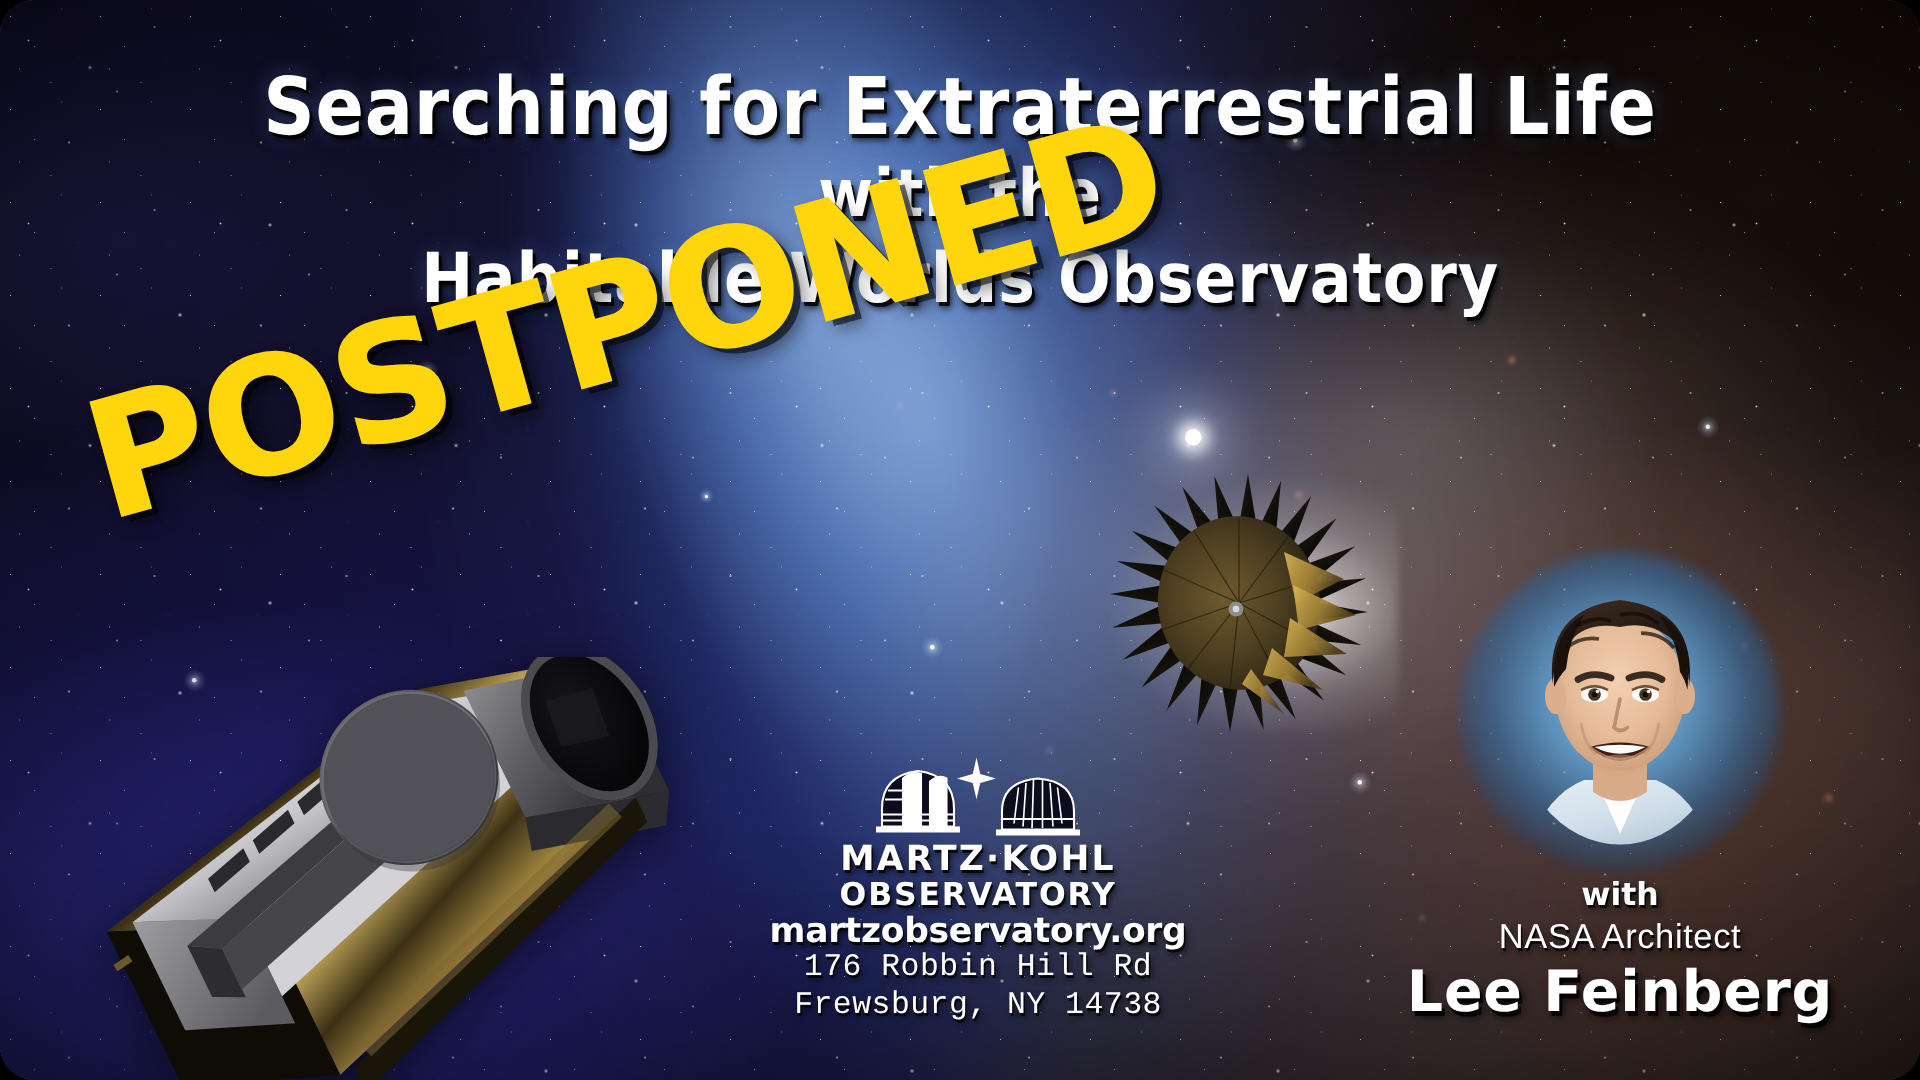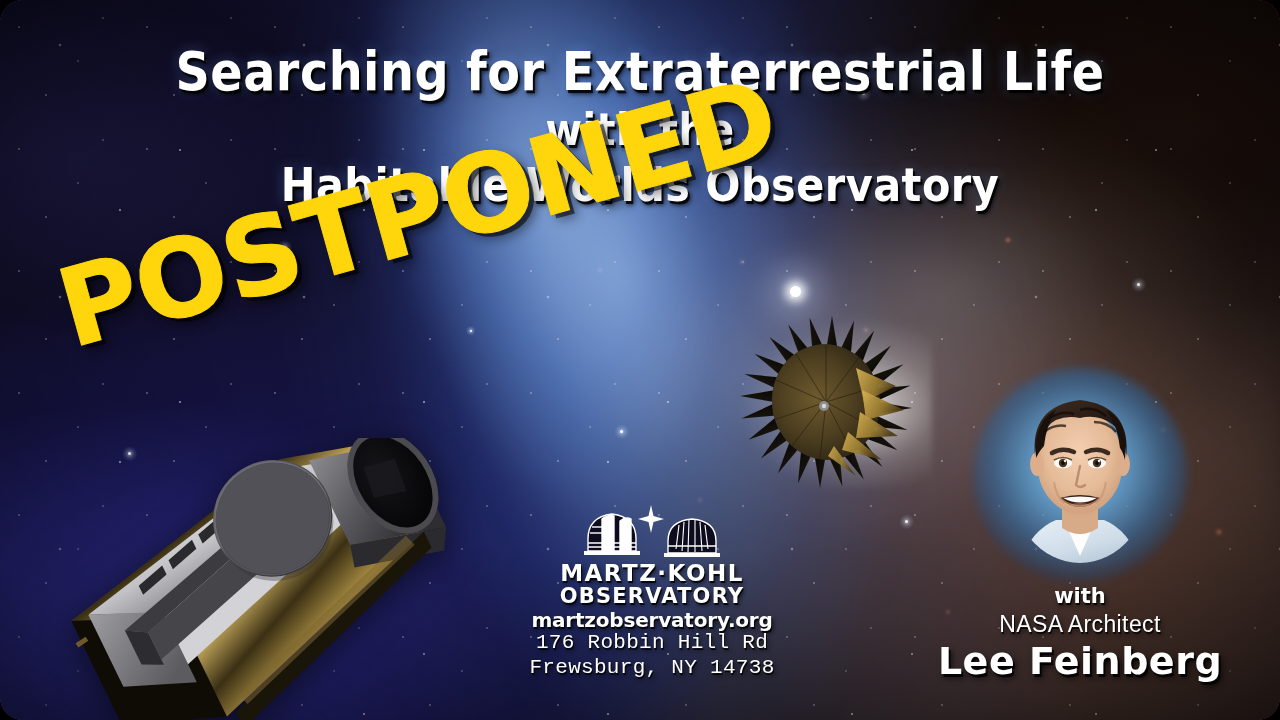--- a/index.html
+++ b/index.html
@@ -188,21 +188,21 @@
     text-shadow:1px 2px 0 rgba(0,0,0,.8), 2px 3px 4px rgba(0,0,0,.6);
   }
   .logo-sub{
     font-family:"DejaVu Sans", sans-serif;
     font-weight:700; color:#fff; font-size:21px;
     letter-spacing:1.2px; line-height:1.05;
     text-shadow:1px 2px 0 rgba(0,0,0,.8), 2px 3px 4px rgba(0,0,0,.6);
   }
   .logo-url{
     font-family:"DejaVu Sans", sans-serif;
-    font-weight:700; color:#fff; font-size:20px;
+    font-weight:700; color:#fff; font-size:23px;
     letter-spacing:-.2px; line-height:1.12; margin-top:1px;
     text-shadow:1px 2px 0 rgba(0,0,0,.8), 2px 3px 4px rgba(0,0,0,.6);
   }
   .logo-addr{
     font-family:Liberation Mono, monospace;
     font-weight:400; color:#fff; font-size:21px;
     letter-spacing:.3px; line-height:1.18;
     text-shadow:1px 2px 0 rgba(0,0,0,.8), 2px 3px 4px rgba(0,0,0,.6);
   }
 

